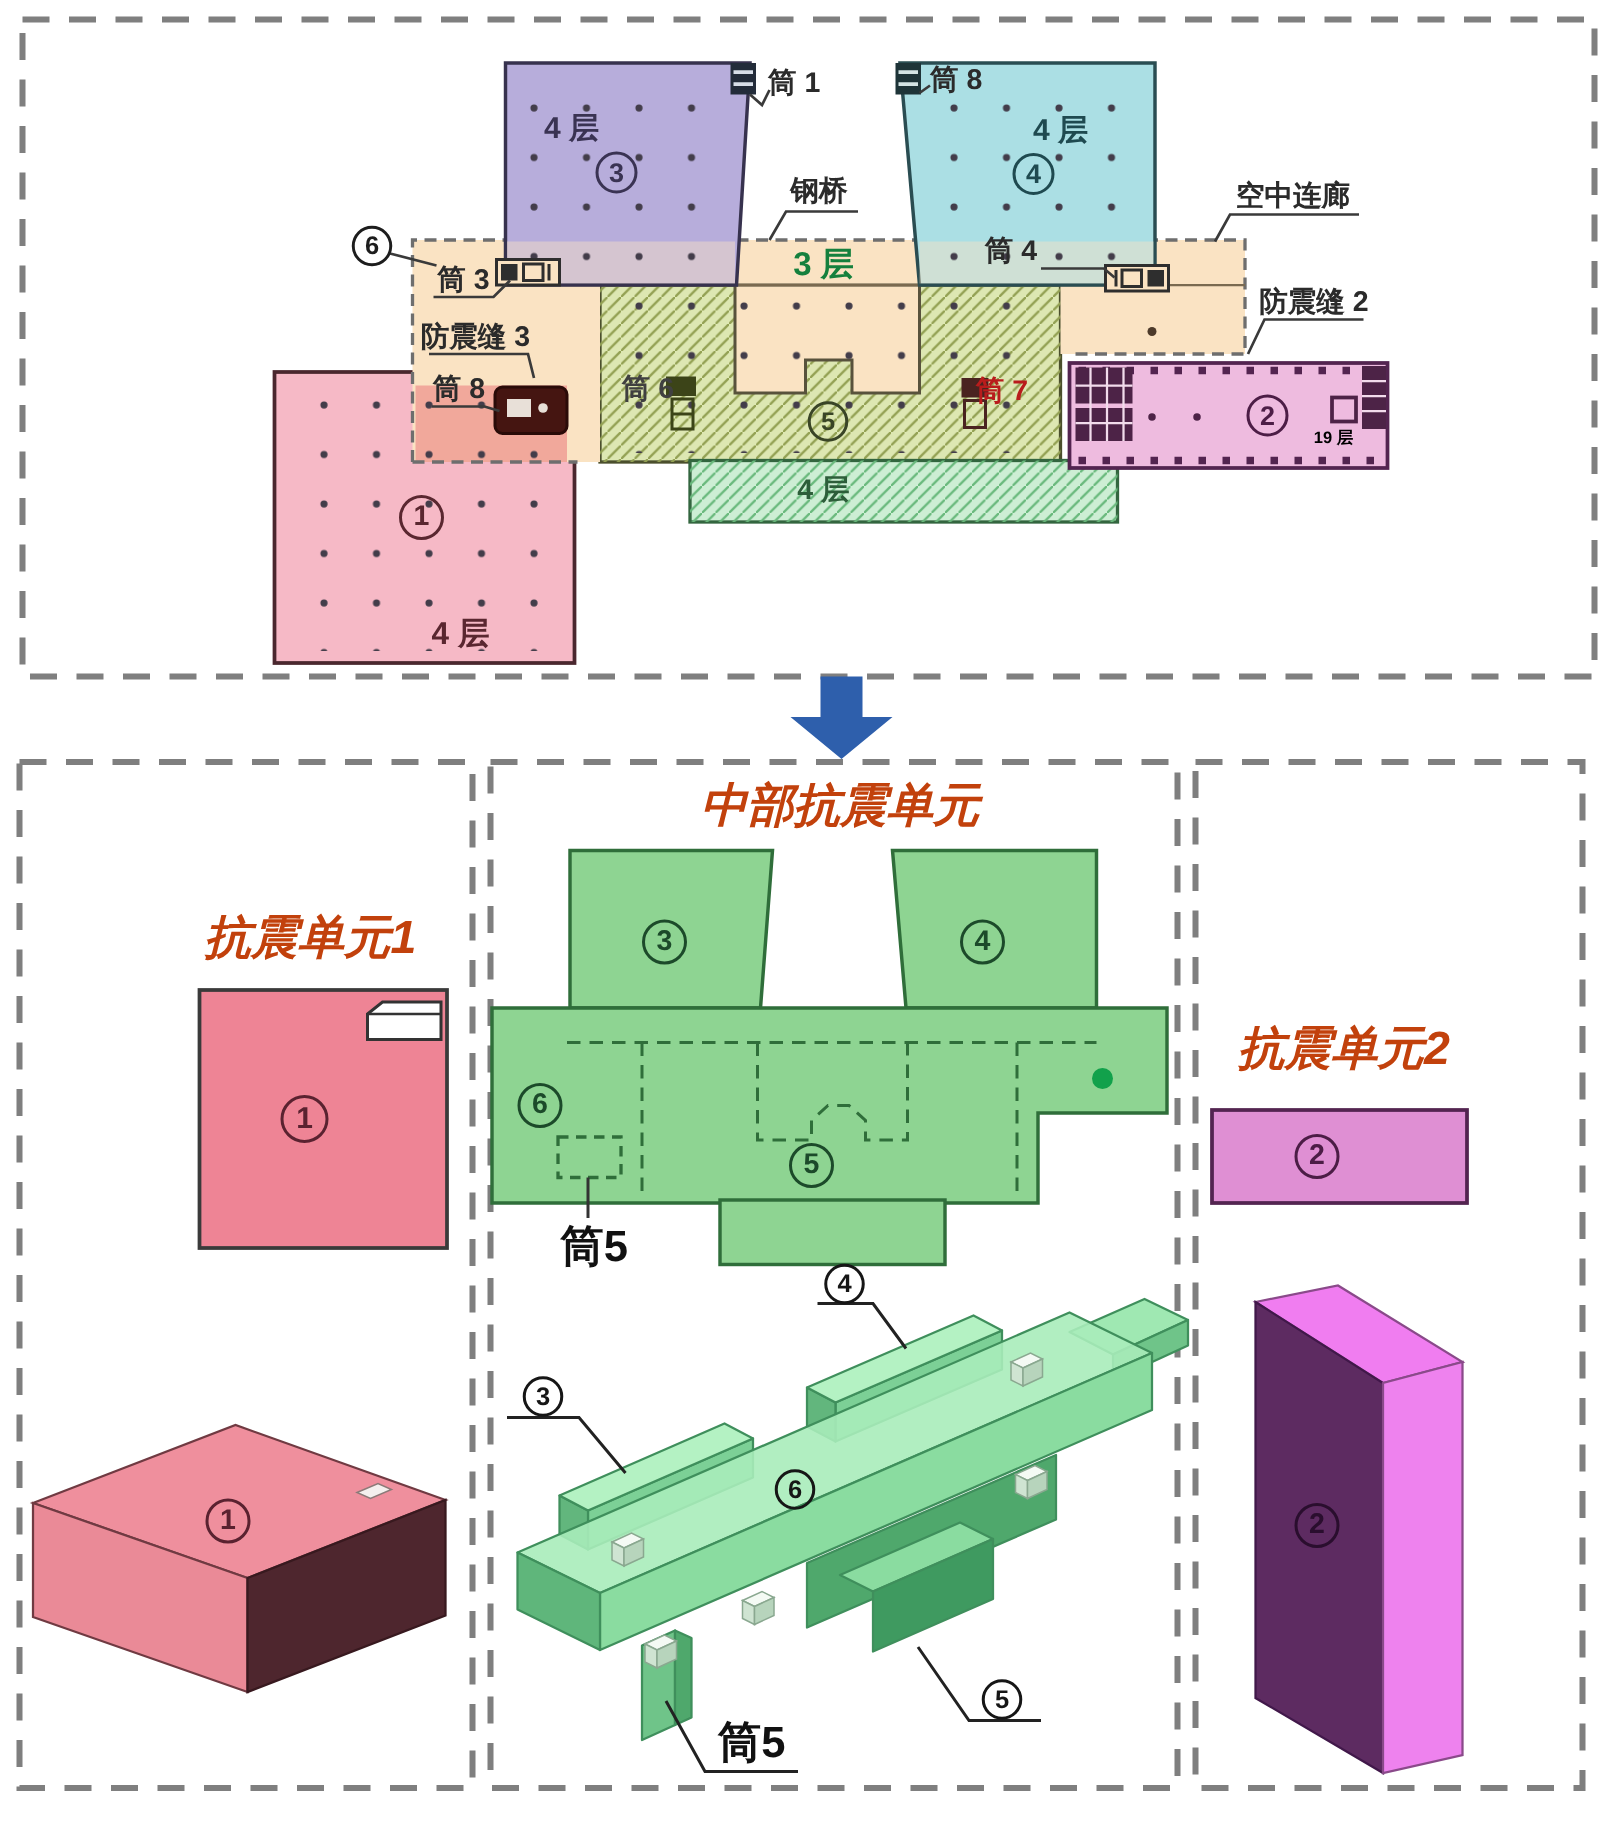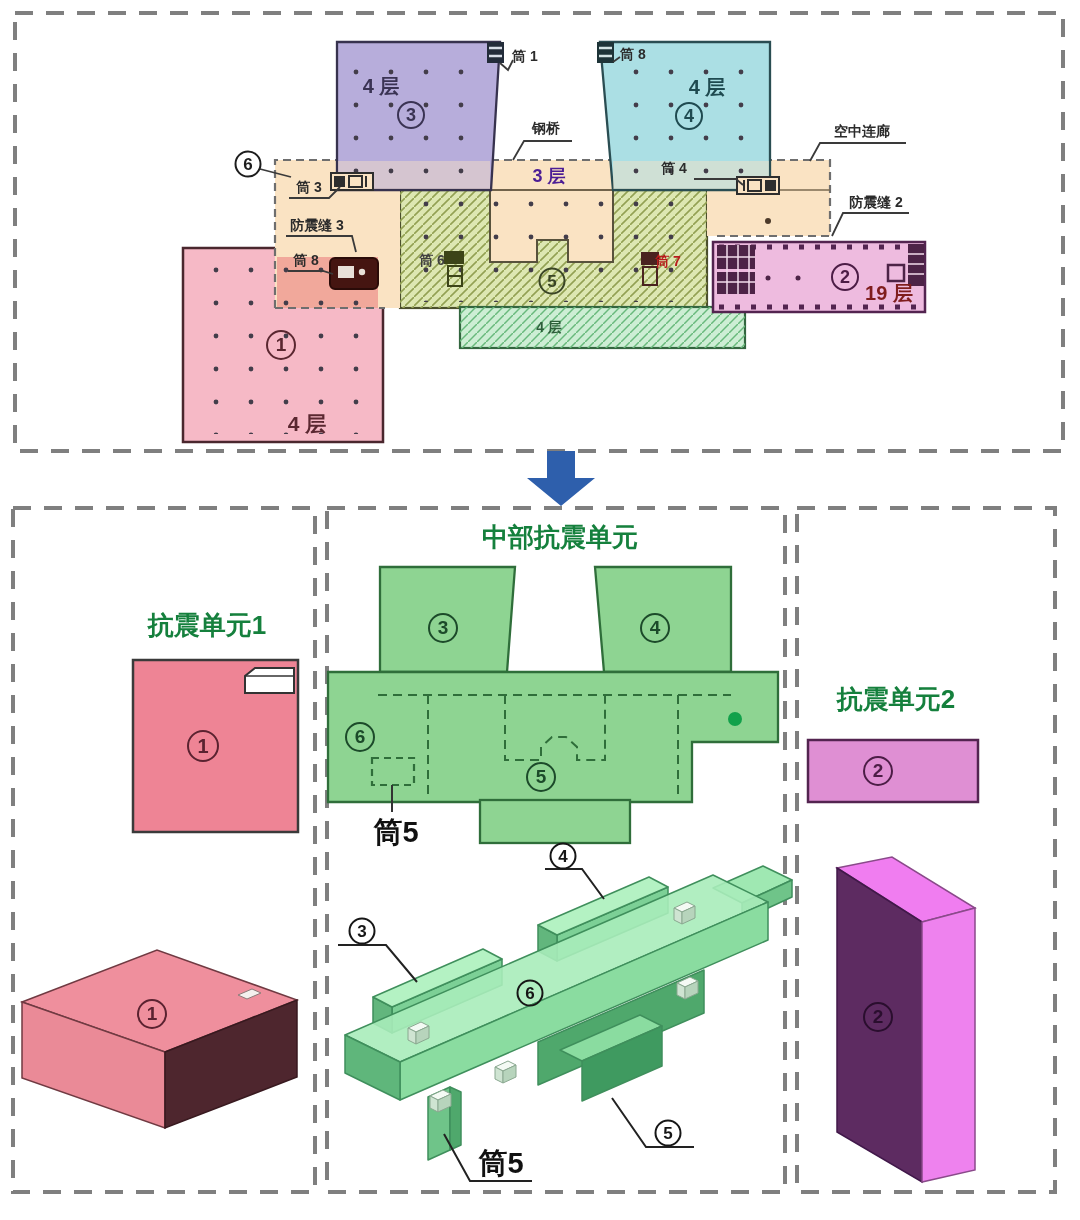--- a/index.html
+++ b/index.html
@@ -1,25 +1,25 @@
 <!DOCTYPE html>
 <html><head>
 <meta charset="utf-8">
 <style>
   html,body{margin:0;padding:0;background:#ffffff;}
   .page{position:relative;width:1080px;height:1220px;background:#fff;overflow:hidden;
         font-family:"Liberation Sans","DejaVu Sans",sans-serif;}
   .layer{position:absolute;left:0;top:0;}
   .lbl{position:absolute;transform:translate(-50%,-50%);font-weight:bold;white-space:nowrap;
-       color:#2b2b2b;font-size:14px;line-height:1;}
+       color:#2b2b2b;font-size:19px;line-height:1;}
   .lbl.anchL{transform:translate(0,-50%);}
   .circ{position:absolute;transform:translate(-50%,-50%);border:2.2px solid currentColor;
         border-radius:50%;display:flex;align-items:center;justify-content:center;
         font-weight:bold;background:transparent;box-sizing:border-box;}
-  .title{font-size:26px;color:#15803d;}
+  .title{font-size:31px;color:#c2410c;font-style:italic;}
 </style>
 </head>
 <body>
 
 <div class="page">
 
 <svg class="layer" width="1080" height="1220" viewBox="0 0 1080 1220">
   <defs>
     <pattern id="hOlive" width="9" height="9" patternUnits="userSpaceOnUse">
       <path d="M-1,10 L10,-1" stroke="#93a153" stroke-width="1.6"></path>
@@ -210,38 +210,38 @@
     <polygon points="837,868 892,857 975,908 922,922" fill="#f07df0" stroke="#8a4a8a" stroke-width="1.5"></polygon>
     <polygon points="837,868 922,922 922,1182 837,1132" fill="#5d2b61" stroke="#41184a" stroke-width="1.5"></polygon>
     <polygon points="922,922 975,908 975,1170 922,1182" fill="#ee82ee" stroke="#8a4a8a" stroke-width="1.5"></polygon>
   </g>
 </svg>
 
 <div class="lbl anchL" style="left:512px;top:56px">筒 1</div>
 <div class="lbl anchL" style="left:620px;top:54px">筒 8</div>
 <div class="lbl" style="left:546px;top:128px">钢桥</div>
 <div class="lbl" style="left:862px;top:131px">空中连廊</div>
-<div class="lbl" style="left:549px;top:176px;color:#4c1d95;font-size:18px">3 层</div>
+<div class="lbl" style="left:549px;top:176px;color:#15803d;font-size:22px">3 层</div>
 <div class="lbl" style="left:674px;top:168px">筒 4</div>
 <div class="lbl" style="left:876px;top:202px">防震缝 2</div>
 <div class="circ" style="left:248px;top:164px;width:27px;height:27px;color:#1d1d1d;font-size:17px">6</div>
 <div class="lbl" style="left:309px;top:187px">筒 3</div>
 <div class="lbl" style="left:317px;top:225px">防震缝 3</div>
 <div class="lbl" style="left:306px;top:260px">筒 8</div>
 <div class="lbl" style="left:432px;top:260px;color:#404040">筒 6</div>
 <div class="lbl" style="left:668px;top:261px;color:#b91c1c">筒 7</div>
 <div class="circ" style="left:552px;top:281px;width:27px;height:27px;color:#3a4526;font-size:17px">5</div>
 <div class="lbl" style="left:381px;top:86px;color:#3a3353;font-size:20px">4 层</div>
 <div class="circ" style="left:411px;top:115px;width:28px;height:28px;color:#3a3353;font-size:18px">3</div>
 <div class="lbl" style="left:707px;top:87px;color:#1f4a50;font-size:20px">4 层</div>
 <div class="circ" style="left:689px;top:116px;width:28px;height:28px;color:#1f4a50;font-size:18px">4</div>
 <div class="circ" style="left:281px;top:345px;width:30px;height:30px;color:#5a2730;font-size:19px">1</div>
 <div class="lbl" style="left:307px;top:423px;color:#5a2730;font-size:21px">4 层</div>
 <div class="circ" style="left:845px;top:277px;width:28px;height:28px;color:#4c1d46;font-size:18px">2</div>
-<div class="lbl" style="left:889px;top:293px;color:#7f1d1d;font-size:20px">19 层</div>
+<div class="lbl" style="left:889px;top:293px;color:#000000;font-size:11px">19 层</div>
 <div class="lbl" style="left:549px;top:327px;color:#2d5e3a">4 层</div>
 
 <div class="lbl title" style="left:207px;top:625px">抗震单元1</div>
 <div class="lbl title" style="left:560px;top:537px">中部抗震单元</div>
 <div class="lbl title" style="left:896px;top:699px">抗震单元2</div>
 
 <div class="circ" style="left:203px;top:746px;width:32px;height:32px;color:#5a2230;font-size:20px">1</div>
 <div class="circ" style="left:152px;top:1014px;width:30px;height:30px;color:#5a2230;font-size:19px">1</div>
 
 <div class="circ" style="left:443px;top:628px;width:30px;height:30px;color:#1c4a2a;font-size:19px">3</div>

